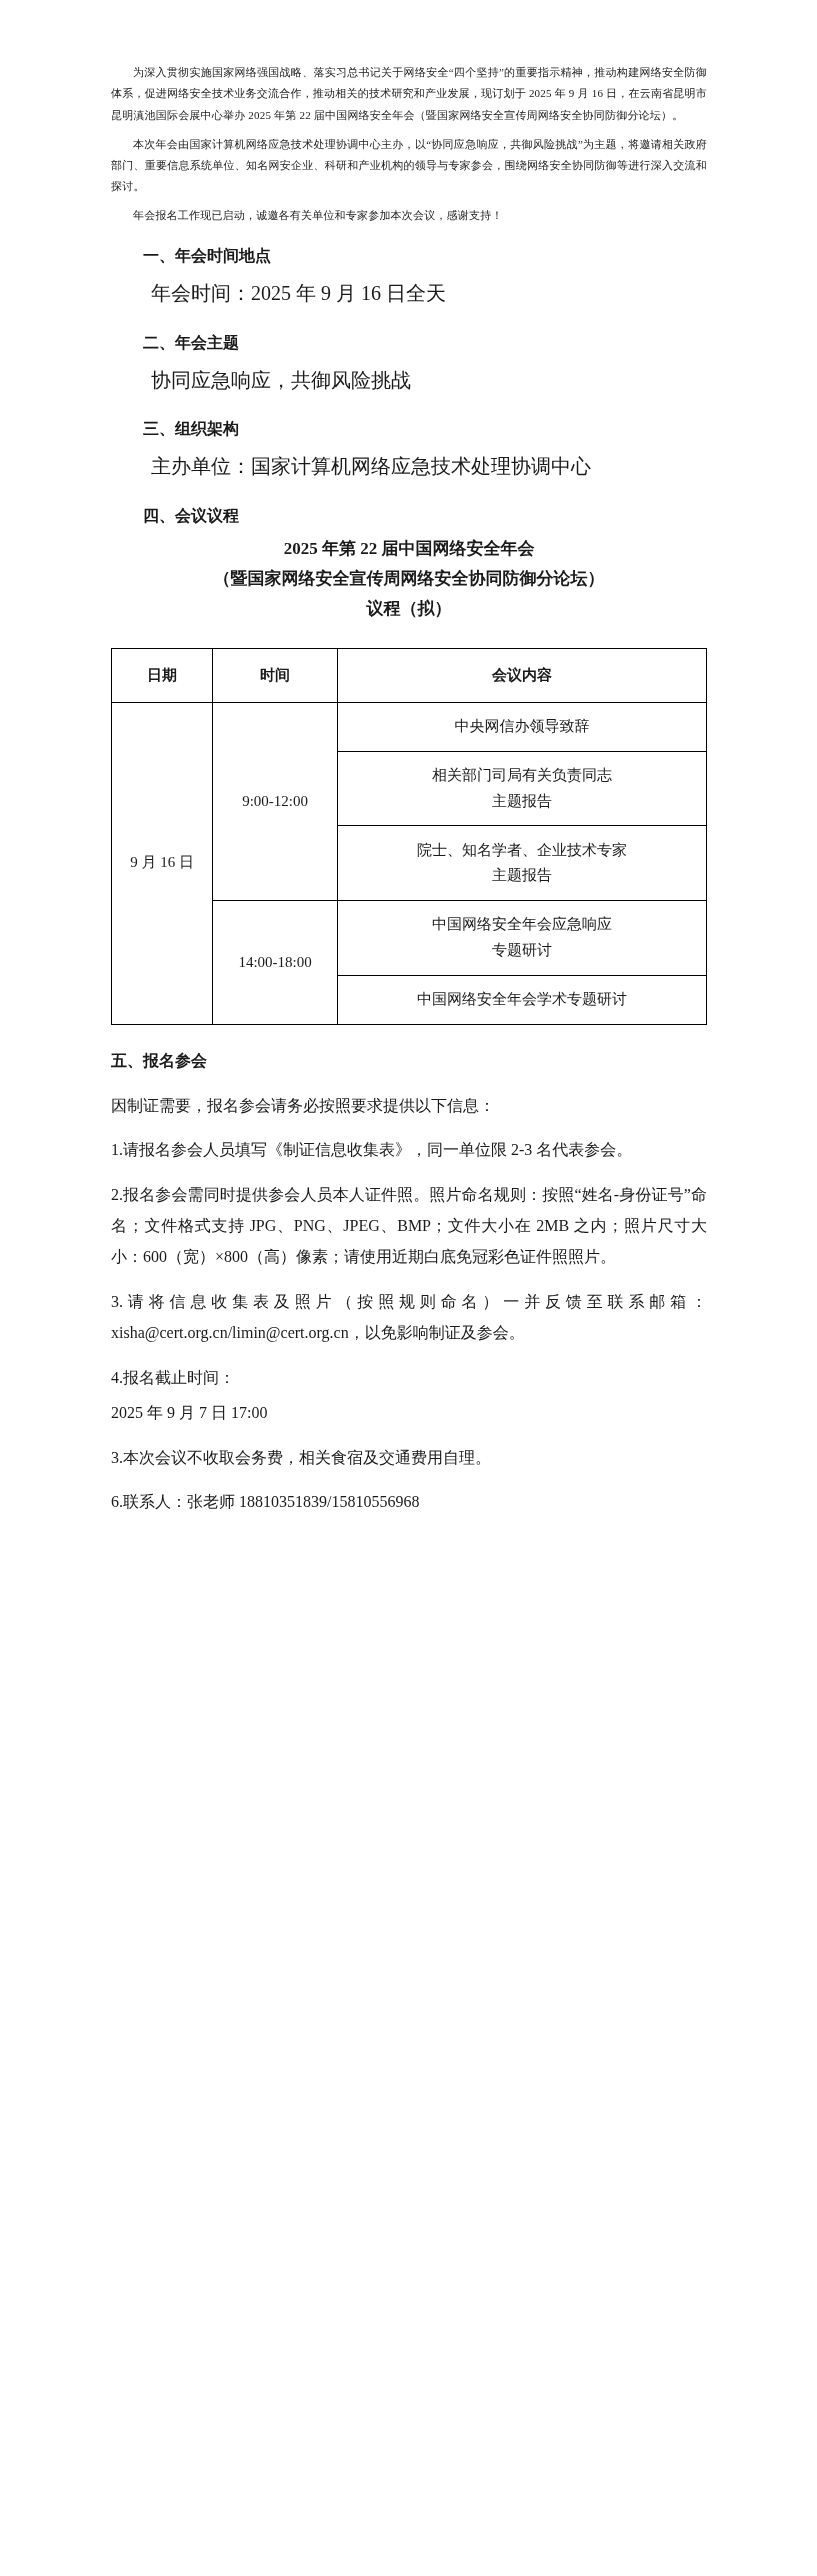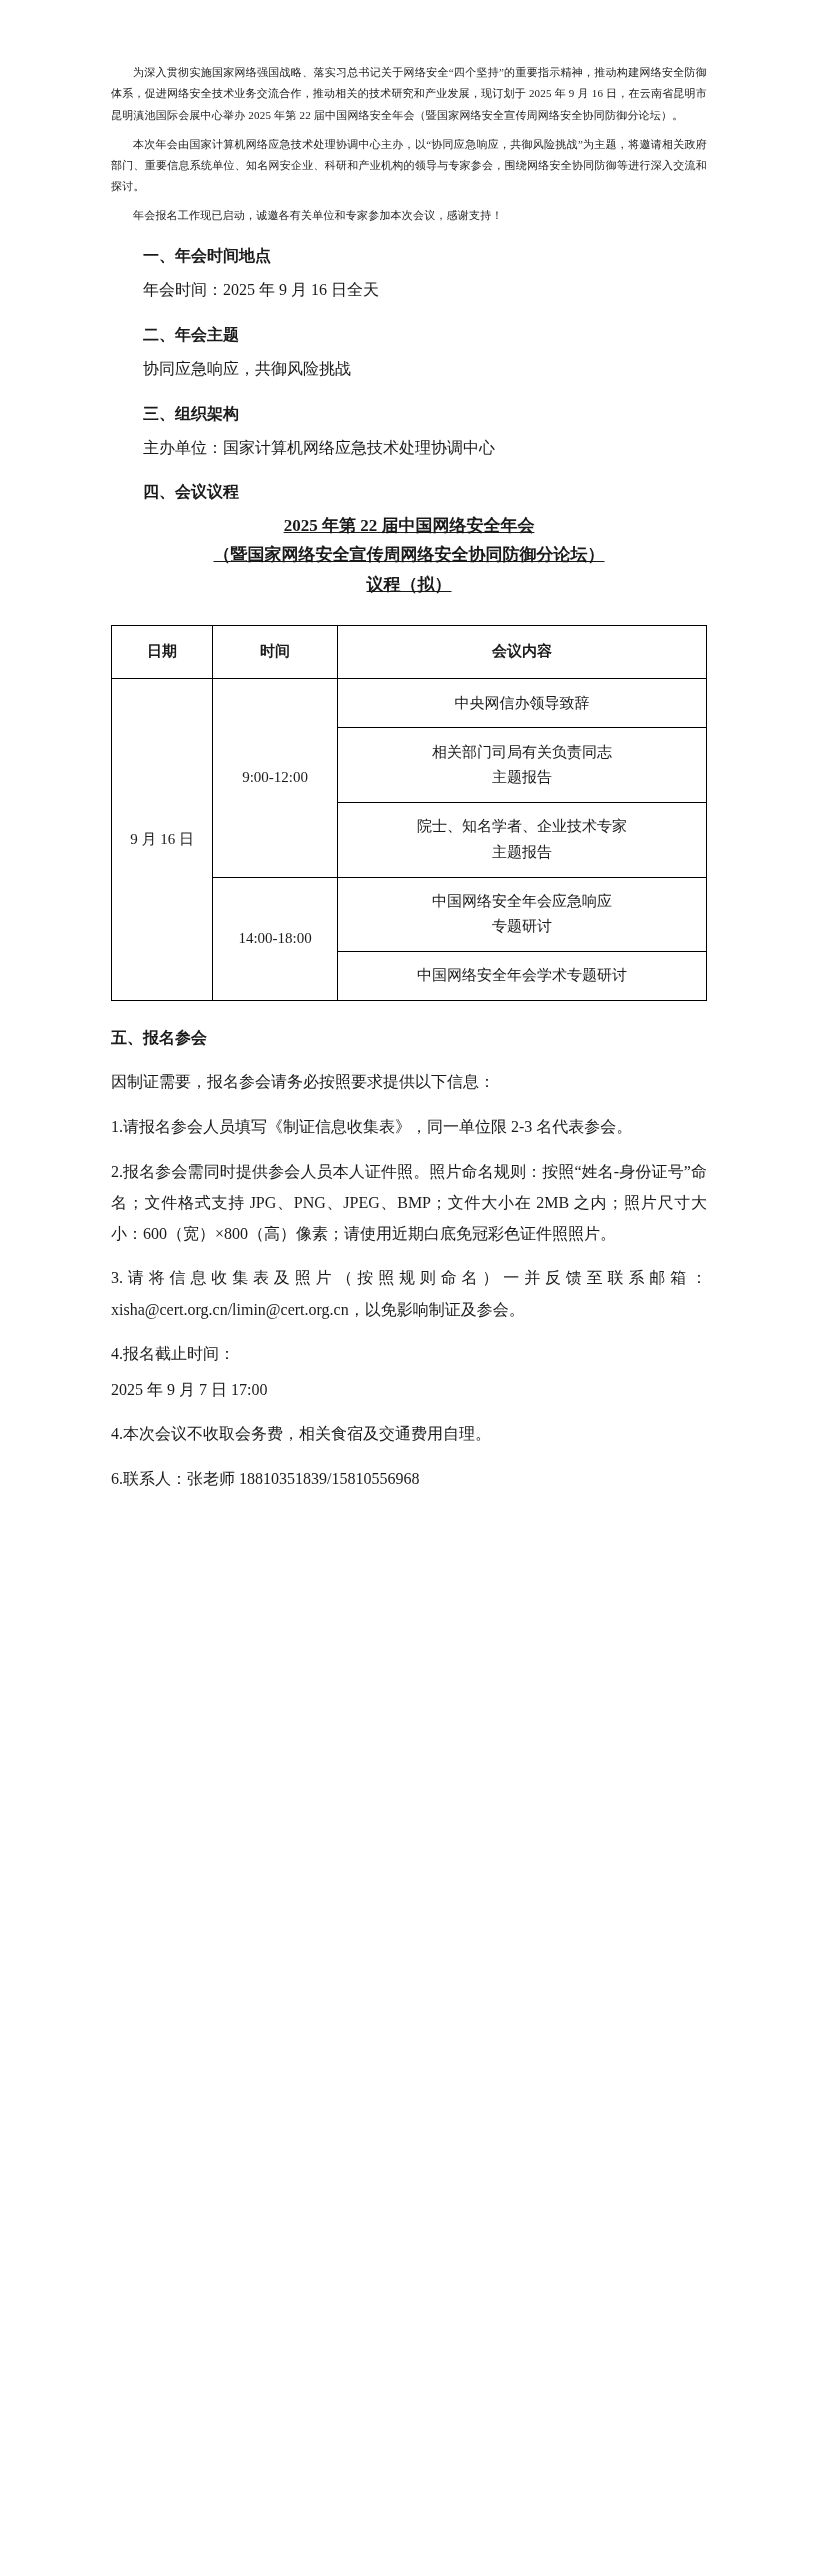--- a/index.html
+++ b/index.html
@@ -29,35 +29,34 @@
     letter-spacing: 0.2px;
   }
   .section-head {
     font-size: 16px;
     line-height: 1.95;
     font-weight: bold;
     margin: 13.4px 0 3.1px 0;
     text-indent: 2em;
   }
   .sub-line {
-    font-size: 16px;
+    font-size: 20px;
     line-height: 1.95;
     margin: 0 0 2.1px 0;
     text-indent: 2em;
   }
   .agenda-title {
     text-align: center;
     font-size: 17px;
     font-weight: bold;
     line-height: 1.75;
     margin: 3.1px 0 0 0;
   }
   .agenda-title div {
     font-weight: bold;
-    text-decoration: underline;
   }
   table.agenda {
     border-collapse: collapse;
     width: 100%;
     margin: 25px 0 20.6px 0;
     table-layout: fixed;
   }
   table.agenda th, table.agenda td {
     border: 0.5px solid #000000;
     font-size: 15px;
@@ -155,17 +154,17 @@
     </tbody>
   </table>
 
   <div class="list-head">五、报名参会</div>
   <div class="list-item">因制证需要，报名参会请务必按照要求提供以下信息：</div>
   <div class="list-item">1.请报名参会人员填写《制证信息收集表》，同一单位限 2-3 名代表参会。</div>
   <div class="list-item">2.报名参会需同时提供参会人员本人证件照。照片命名规则：按照“姓名-身份证号”命名；文件格式支持 JPG、PNG、JPEG、BMP；文件大小在 2MB 之内；照片尺寸大小：600（宽）×800（高）像素；请使用近期白底免冠彩色证件照照片。</div>
   <div class="list-item">3.请将信息收集表及照片（按照规则命名）一并反馈至联系邮箱：xisha@cert.org.cn/limin@cert.org.cn，以免影响制证及参会。</div>
   <div class="list-item tight">4.报名截止时间：</div>
   <div class="list-item">2025 年 9 月 7 日 17:00</div>
-  <div class="list-item">4.本次会议不收取会务费，相关食宿及交通费用自理。</div>
+  <div class="list-item">3.本次会议不收取会务费，相关食宿及交通费用自理。</div>
   <div class="list-item">6.联系人：张老师 18810351839/15810556968</div>
 
 </div>
 
 
 </body></html>

